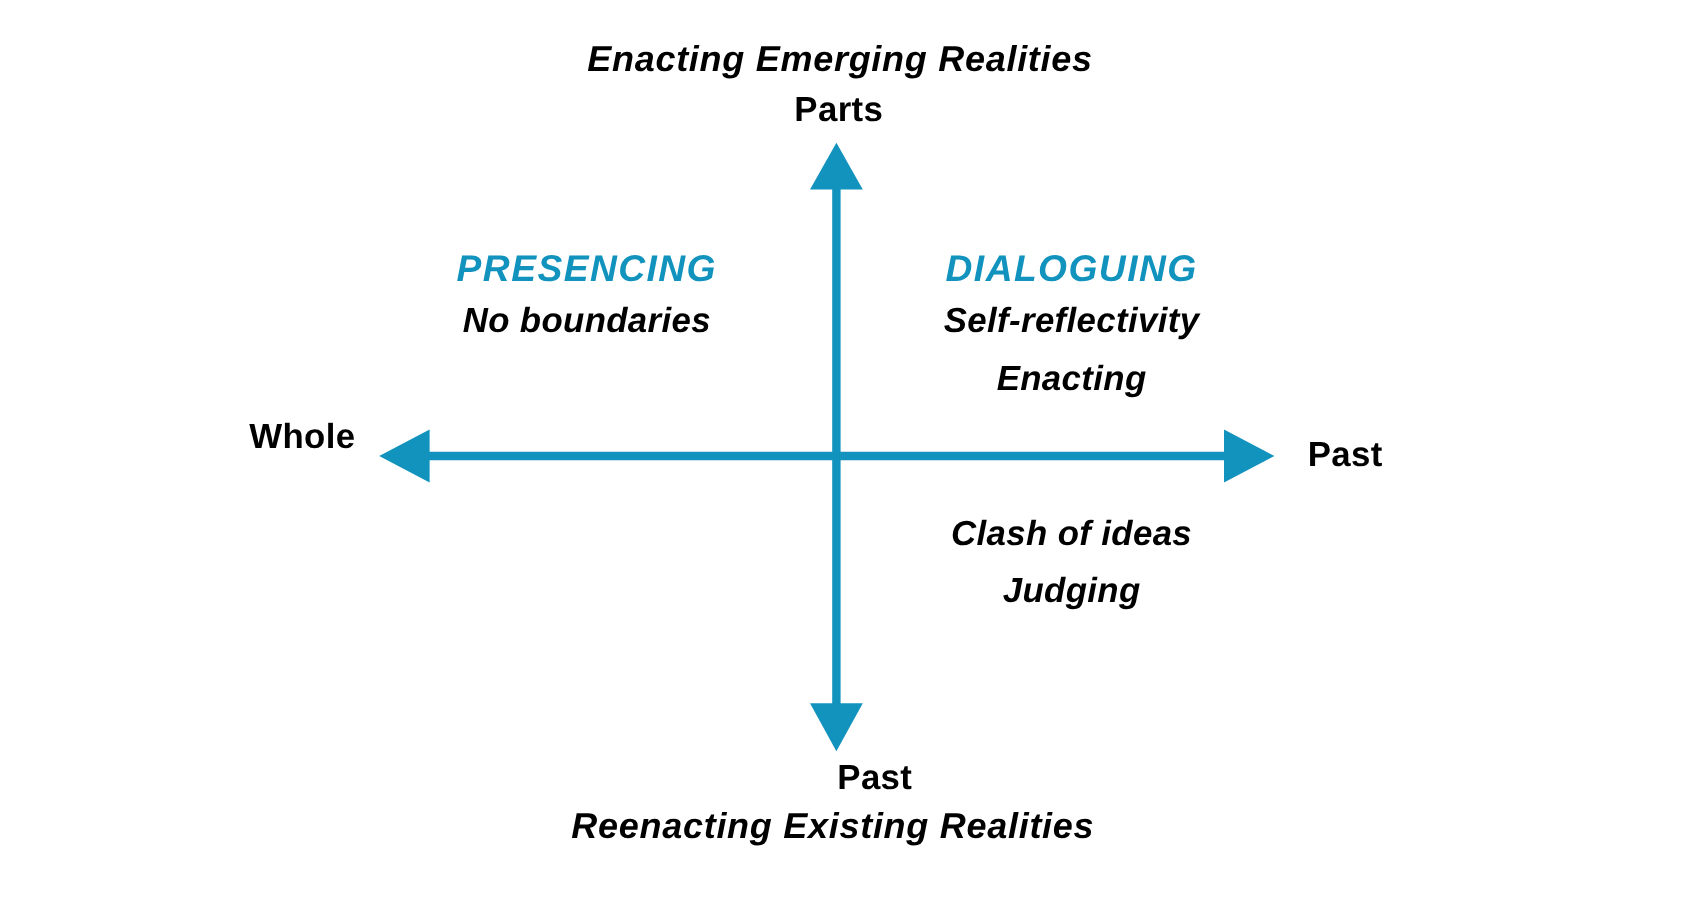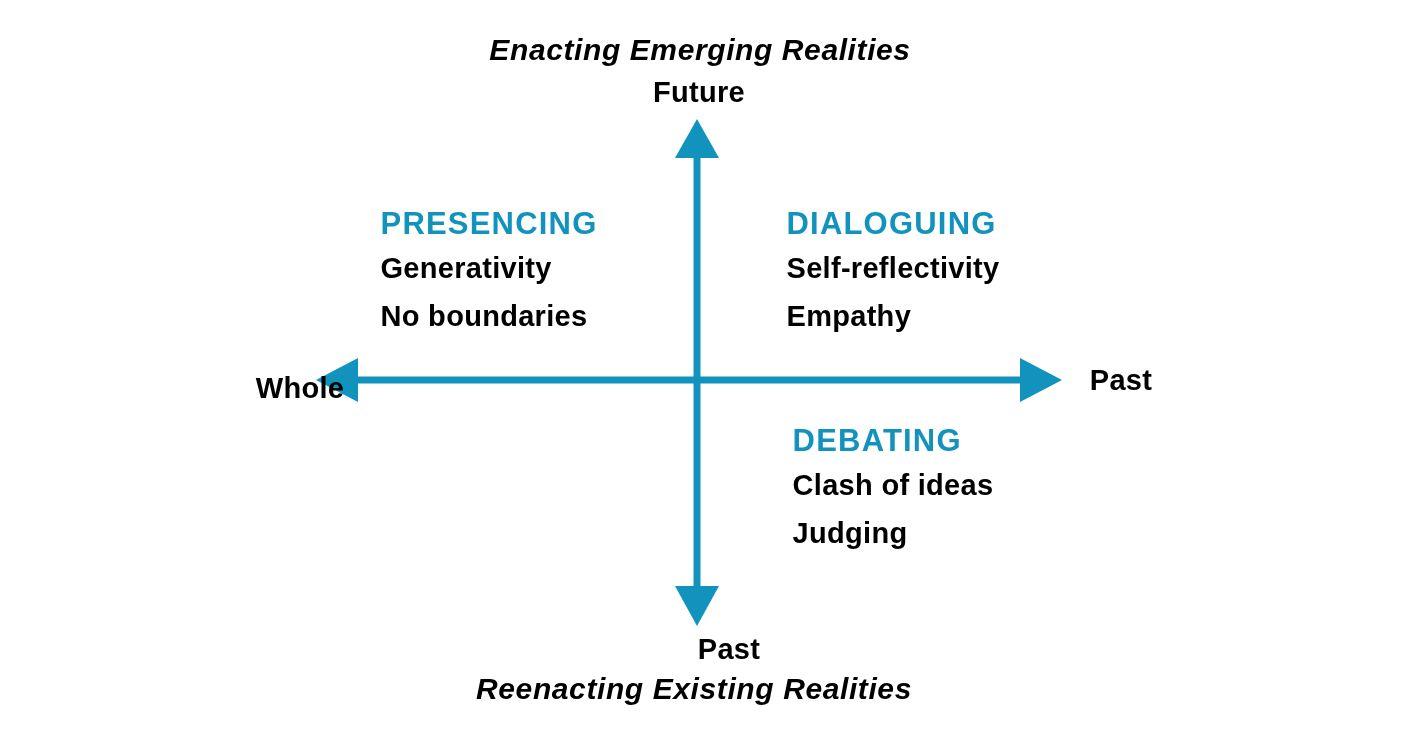--- a/index.html
+++ b/index.html
@@ -25,22 +25,23 @@
     letter-spacing: 0.3px;
   }
   .caption {
     font-style: italic;
     font-size: 30px;
     letter-spacing: 0.6px;
   }
   .quadrant {
     position: absolute;
     transform: translateX(-50%);
-    text-align: left;
+    text-align: center;
     white-space: nowrap;
+    font-style: italic;
   }
   .q-title {
     color: var(--accent);
     font-weight: 700;
     font-size: 31px;
     letter-spacing: 1.2px;
     line-height: 40px;
   }
   .q-item {
     color: var(--ink);
@@ -60,40 +61,38 @@
     <line x1="697" y1="153" x2="697" y2="590" stroke-width="7" stroke="#1193BE"></line>
     <polygon points="697,119 675,158 719,158" fill="#1193BE"></polygon>
     <polygon points="697,626 675,586 719,586" fill="#1193BE"></polygon>
 
     <line x1="353" y1="380" x2="1025" y2="380" stroke-width="7" stroke="#1193BE"></line>
     <polygon points="316,380 358,358 358,402" fill="#1193BE"></polygon>
     <polygon points="1062,380 1020,358 1020,402" fill="#1193BE"></polygon>
   </svg>
 
   <div class="txt caption" style="left:700px; top:50px;">Enacting Emerging Realities</div>
-  <div class="txt" style="left:699px; top:92px;">Future</div>
+  <div class="txt" style="left:699px; top:92px;">Parts</div>
 
-  <div class="txt" style="left:252px; top:388px;margin-left:48px;">Whole</div>
+  <div class="txt" style="left:252px; top:365px;">Whole</div>
   <div class="txt" style="left:1121px; top:380px;">Past</div>
 
   <div class="txt" style="left:697px; top:649px;margin-left:32px;">Past</div>
   <div class="txt caption" style="left:694px; top:689px;">Reenacting Existing Realities</div>
 
   <div class="quadrant" style="left:489px; top:204px;">
     <div class="q-title">PRESENCING</div>
-    <div class="q-item">Generativity</div>
     <div class="q-item">No boundaries</div>
   </div>
 
   <div class="quadrant" style="left:893px; top:204px;">
     <div class="q-title">DIALOGUING</div>
     <div class="q-item">Self-reflectivity</div>
-    <div class="q-item">Empathy</div>
+    <div class="q-item">Enacting</div>
   </div>
 
 
   <div class="quadrant" style="left:893px; top:421px;">
-    <div class="q-title">DEBATING</div>
     <div class="q-item">Clash of ideas</div>
     <div class="q-item">Judging</div>
   </div>
 
 </div>
 
 </body></html>

